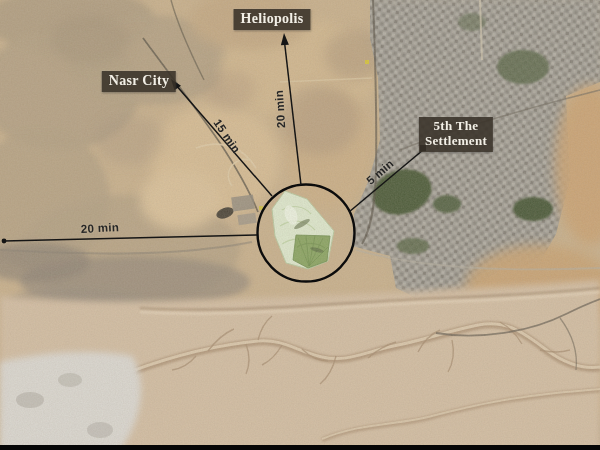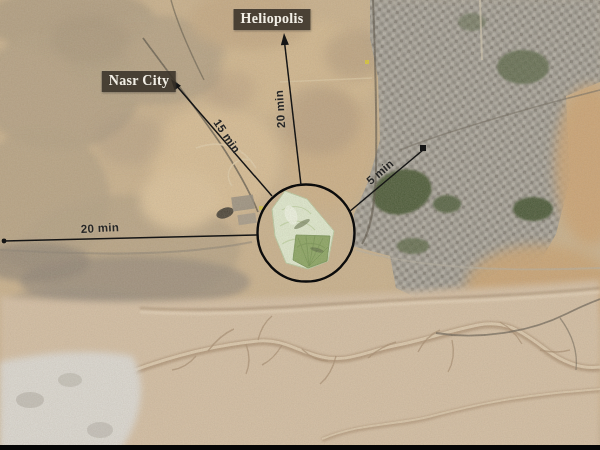--- a/index.html
+++ b/index.html
@@ -244,20 +244,24 @@
       <rect x="420" y="145" width="6" height="6" stroke="none"></rect>
     </g>
   </svg>
 
   <div class="plabel" id="lbl-heliopolis">
     <span class="l">Heliopolis</span>
   </div>
   <div class="plabel" id="lbl-nasr">
     <span class="l">Nasr City</span>
   </div>
+  <div class="plabel" id="lbl-settlement">
+    <span class="l">5th The</span>
+    <span class="l">Settlement</span>
+  </div>
 
   <div class="ttime" id="tt-heliopolis">20 min</div>
   <div class="ttime" id="tt-nasr">15 min</div>
   <div class="ttime" id="tt-west">20 min</div>
   <div class="ttime" id="tt-settlement">5 min</div>
 
   <div class="bottombar"></div>
 </div>
 
 </body></html>

